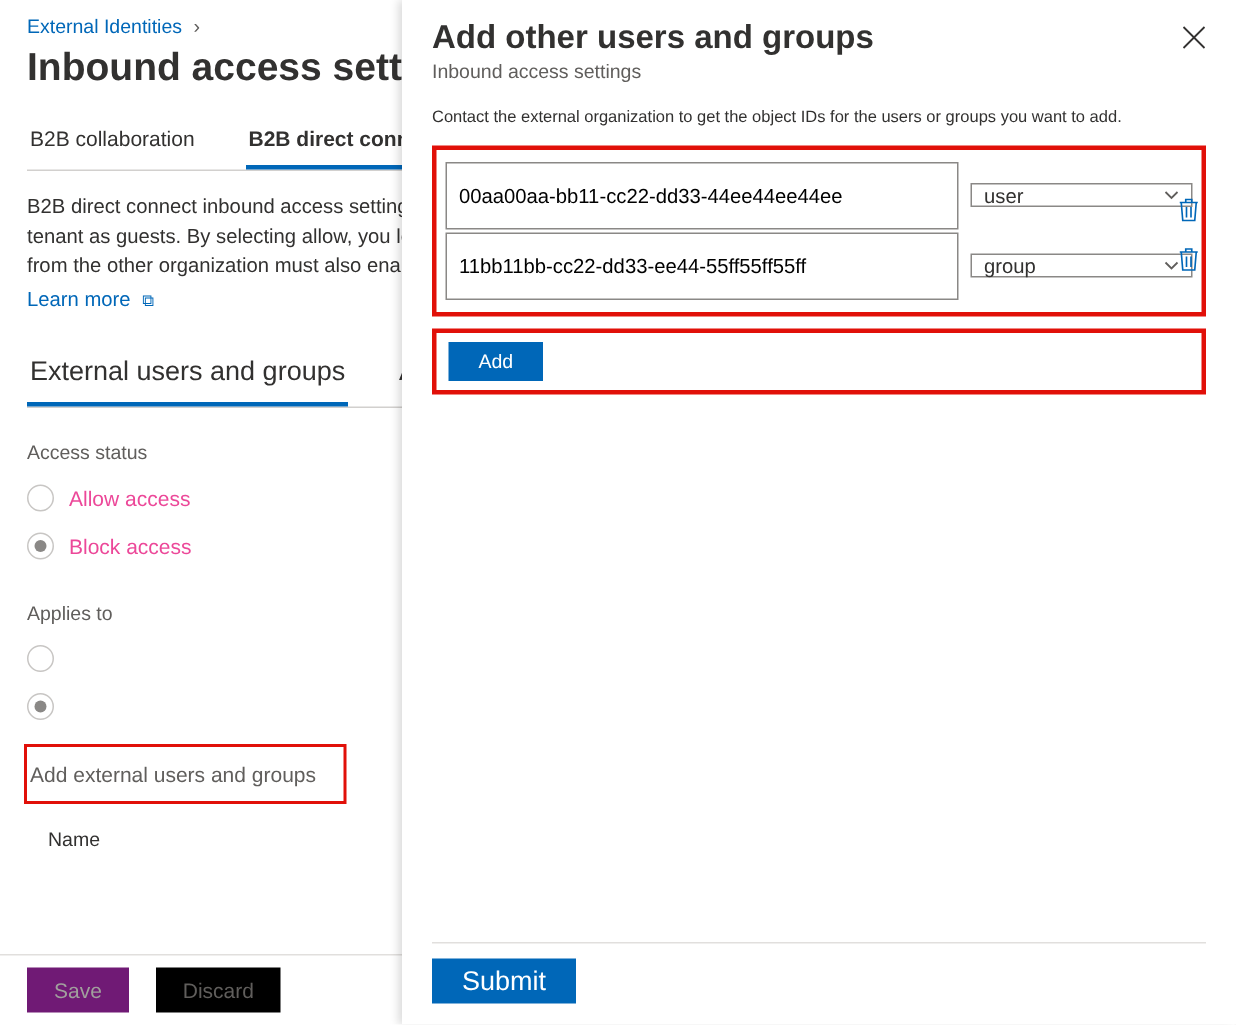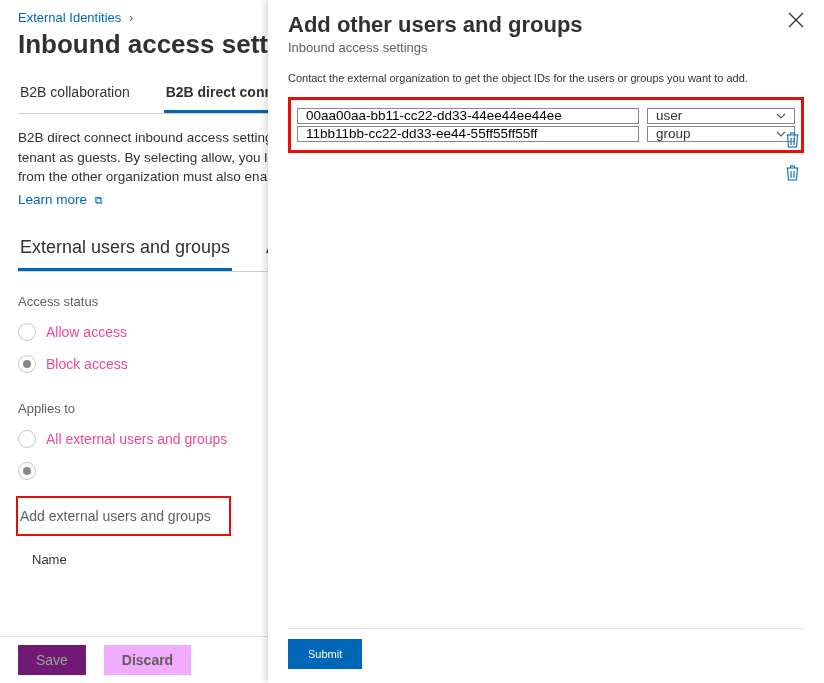--- a/index.html
+++ b/index.html
@@ -46,58 +46,58 @@
     margin-left: -2px;
   }
   .table-head { margin-top: 16px; font-size: 13px; color: #323130; }
   .footer-bar {
     position: absolute; left: 0; bottom: 0; width: 100%;
     border-top: 1px solid #e1dfdd;
     padding: 8px 18px; background:#fff;
   }
   .btn { display:inline-flex; align-items:center; justify-content:center; height:30px; padding:0 18px; font-size:14px; border:none; cursor:pointer; }
   .btn-secondary { background:#701a75; color:#a19f9d; margin-right:14px; }
-  .btn-secondary2 { background:#f0abfc; color:#605e5c;font-weight:bold; }
+  .btn-secondary2 { background:#000000; color:#605e5c; }
 
   
   .panel {
     position: absolute; right: 0; top: 0; width: 556px; height: 683px;
     background: #fff;
     box-shadow: -3px 0 6px rgba(0,0,0,0.15);
     padding: 12px 20px 0 20px;
     display: flex; flex-direction: column;
   }
-  .panel-header { display:flex; align-items:flex-start; }
+  .panel-header { display:flex; align-items:center; }
   .panel-title { font-size: 22px; font-weight: 600; flex:1; line-height:1.2; }
   .close-x { width:16px; height:16px; cursor:pointer; stroke:#323130; stroke-width:1.2; }
   .panel-sub { font-size: 13px; color:#605e5c; margin-top:2px; }
   .panel-msg { font-size: 11px; margin-top: 16px; line-height:1.4; }
   .rows-box { border: 3px solid #e11009; padding: 6px 6px; margin-top: 10px; }
   .row { display:flex; align-items:center; gap:8px; margin: 2px 0; }
   .id-input {
-    flex: 1; height: 16px; border:1px solid #8a8886; padding: 0 8px;
+    flex: 1; height: 45px; border:1px solid #8a8886; padding: 0 8px;
     font-family: inherit; font-size: 13.5px;
   }
   .type-select {
     width: 148px; height:16px; border:1px solid #8a8886; padding:0 8px;
     display:flex; align-items:center; justify-content:space-between;
     font-size: 13.5px; background:#fff; cursor:pointer;
   }
   .chev-down { width:10px; height:10px; }
   .trash { width:15px; height:16px; cursor:pointer; fill:#0067b8; position:relative; }
   .trash-wrap { width:24px; display:flex; align-items:center; justify-content:center; position:absolute; }
   .trash1 { right: 20px; top: 132px; }
   .trash2 { right: 20px; top: 165px; }
   .add-box { display:inline-block; border:3px solid #e11009; padding:6px 8px; margin-top:8px; }
   .btn-primary { background:#0067b8; color:#fff; height:26px; padding:0 20px; font-size:13px; font-weight:400; }
   .panel-footer {
     margin-top:auto; padding: 10px 0 14px;
     border-top: 1px solid #e1dfdd;
   }
-  .btn-submit { background:#0067b8; color:#fff; height:30px; padding:0 20px; font-size:11px;text-align:center; }
+  .btn-submit { background:#0067b8; color:#fff; height:30px; padding:0 20px; font-size:18px;text-align:center; }
 </style>
 </head>
 <body>
 
 <div class="app">
 
   <div class="left">
     <div class="breadcrumb">
       <span>External Identities</span>
       <span class="chev">›</span>
@@ -127,21 +127,20 @@
       <span class="radio-label">Allow access</span>
     </div>
     <div class="radio-row">
       <span class="radio disabled selected"></span>
       <span class="radio-label">Block access</span>
     </div>
 
     <div class="section-label" style="margin-top:28px">Applies to</div>
     <div class="radio-row">
       <span class="radio disabled"></span>
-      <span class="radio-label">All external users and groups</span>
     </div>
     <div class="radio-row">
       <span class="radio disabled selected"></span>
     </div>
 
     <div class="add-ext-box">Add external users and groups</div>
 
     <div class="table-head" style="margin-left:14px">Name</div>
 
     <div class="footer-bar">
@@ -186,19 +185,22 @@
       <svg class="trash" viewBox="0 0 14 16">
         <path d="M1 3h12M5 3V1h4v2M2 3l1 12h8l1-12M5.5 6v7M8.5 6v7" fill="none" stroke="#0067b8" stroke-width="1.1"></path>
       </svg>
     </div>
     <div class="trash-wrap trash2">
       <svg class="trash" viewBox="0 0 14 16">
         <path d="M1 3h12M5 3V1h4v2M2 3l1 12h8l1-12M5.5 6v7M8.5 6v7" fill="none" stroke="#0067b8" stroke-width="1.1"></path>
       </svg>
     </div>
 
+    <div class="add-box">
+      <button class="btn btn-primary">Add</button>
+    </div>
 
     <div class="panel-footer">
       <button class="btn btn-submit">Submit</button>
     </div>
   </div>
 
 </div>
 
 </body></html>

